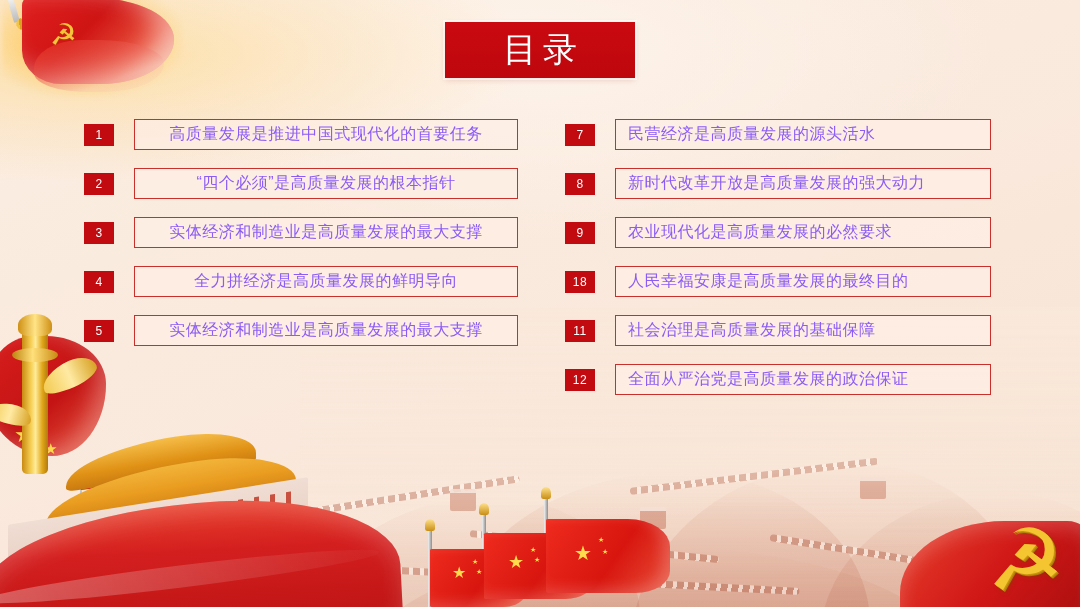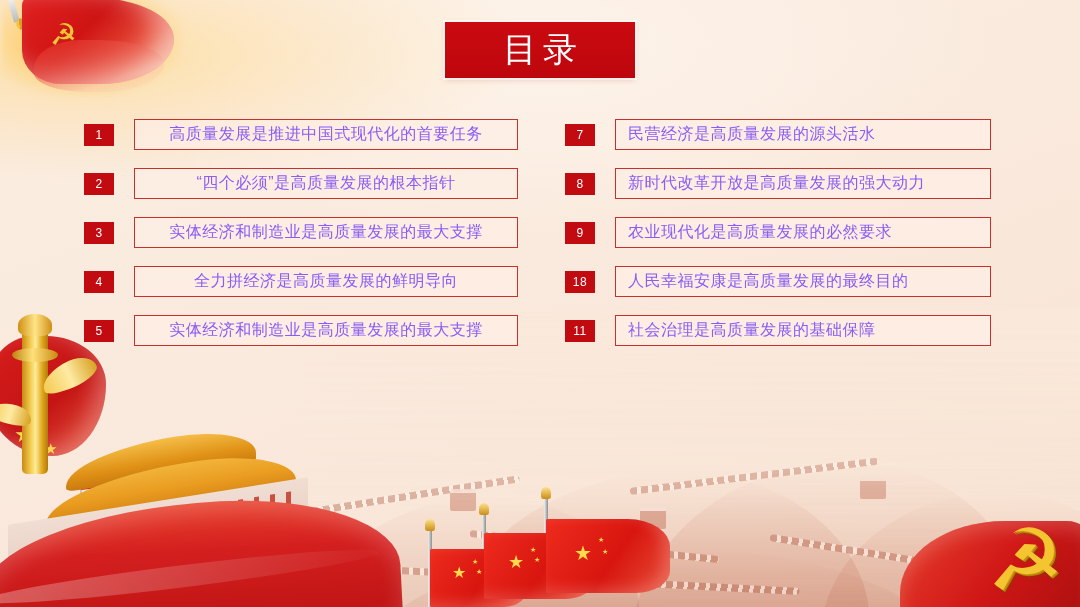--- a/index.html
+++ b/index.html
@@ -450,20 +450,26 @@
       </div>
     </div>
 
     <div class="toc-row">
       <div class="toc-num">11</div>
       <div class="toc-box">
         <span class="toc-text">社会治理是高质量发展的基础保障</span>
       </div>
     </div>
 
+    <div class="toc-row">
+      <div class="toc-num">12</div>
+      <div class="toc-box">
+        <span class="toc-text">全面从严治党是高质量发展的政治保证</span>
+      </div>
+    </div>
 
   </div>
 
   <div class="huabiao">
     <div class="hb-flagred"></div>
     <div class="hb-star s1">★</div>
     <div class="hb-star s2">★</div>
     <div class="hb-col"></div>
     <div class="hb-wing w1"></div>
     <div class="hb-wing w2"></div>

